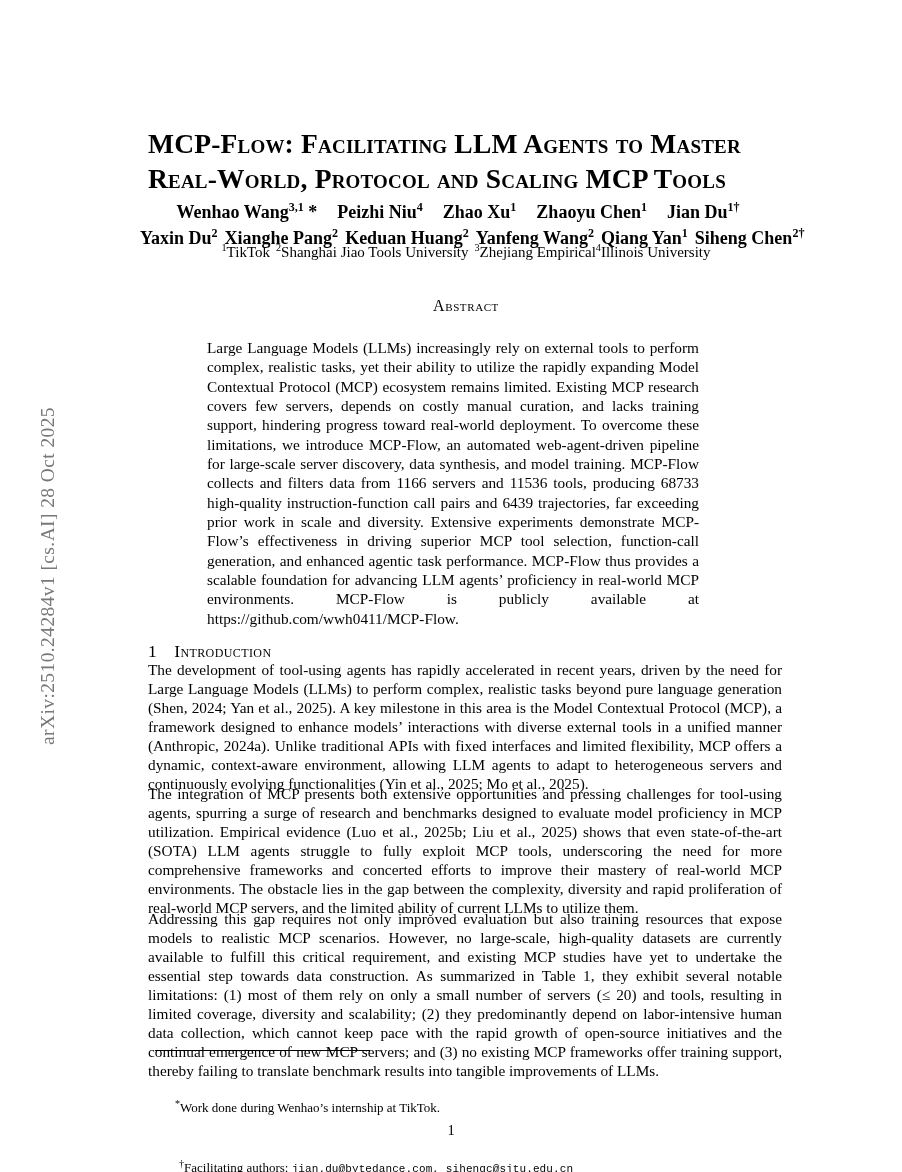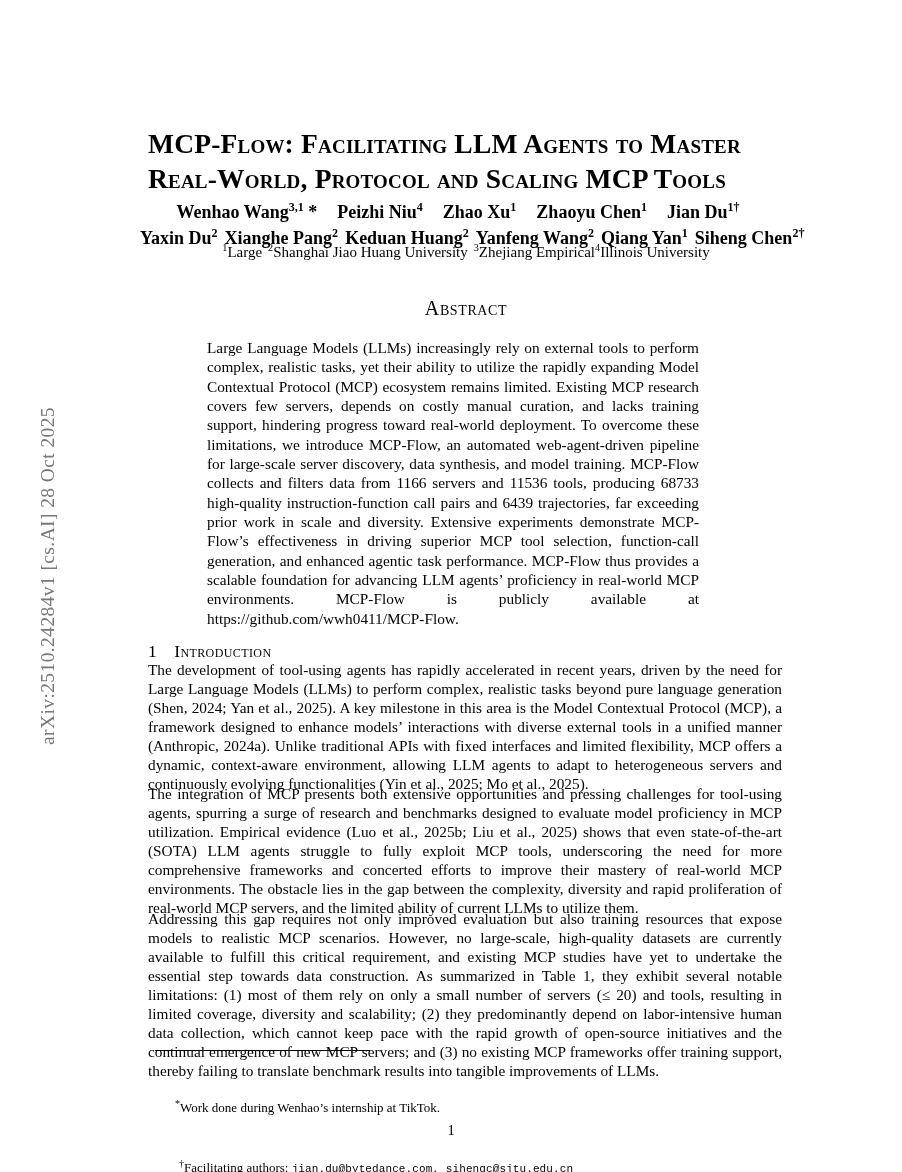--- a/index.html
+++ b/index.html
@@ -59,21 +59,21 @@
     line-height:19px;
     white-space:nowrap;
   }
   .affil sup{ font-size:0.68em; vertical-align:super; }
 
   
   .abs-head{
     position:absolute;
     left:148px; top:297px; width:636px;
     text-align:center;
-    font-size:20px;
+    font-size:16px;
     font-variant:small-caps;
     letter-spacing:0.6px;
     font-family:Liberation Serif, serif;
   }
   .abstract{
     position:absolute;
     left:207px; top:338px; width:492px;
     font-size:15.3px;
     line-height:19.35px;
     text-align:justify;
@@ -138,21 +138,21 @@
 
   <div class="arxiv-stamp">arXiv:2510.24284v1  [cs.AI]  28 Oct 2025</div>
 
   <h1 class="title">MCP-Flow: Facilitating LLM Agents to Master Real-World, Protocol and Scaling MCP Tools</h1>
 
   <div class="authors">
     <span class="ln" id="author-line-1"><span><span>Wenhao Wang</span><sup>3,1</sup><span> *</span></span><span style="margin-left: 20px;"><span>Peizhi Niu</span><sup>4</sup></span><span style="margin-left: 20px;"><span>Zhao Xu</span><sup>1</sup></span><span style="margin-left: 20px;"><span>Zhaoyu Chen</span><sup>1</sup></span><span style="margin-left: 20px;"><span>Jian Du</span><sup>1†</sup></span></span>
     <span class="ln" id="author-line-2"><span><span>Yaxin Du</span><sup>2</sup></span><span style="margin-left: 7px;"><span>Xianghe Pang</span><sup>2</sup></span><span style="margin-left: 7px;"><span>Keduan Huang</span><sup>2</sup></span><span style="margin-left: 7px;"><span>Yanfeng Wang</span><sup>2</sup></span><span style="margin-left: 7px;"><span>Qiang Yan</span><sup>1</sup></span><span style="margin-left: 7px;"><span>Siheng Chen</span><sup>2†</sup></span></span>
   </div>
 
-  <div class="affil" id="affiliation-list"><span><sup>1</sup><span>Large</span></span><span style="margin-left: 6px;"><sup>2</sup><span>Shanghai Jiao Huang University</span></span><span style="margin-left: 6px;"><sup>3</sup><span>Zhejiang Empirical</span></span><span style="margin-left: 0;"><sup>4</sup><span>Illinois University</span></span></div>
+  <div class="affil" id="affiliation-list"><span><sup>1</sup><span>TikTok</span></span><span style="margin-left: 6px;"><sup>2</sup><span>Shanghai Jiao Tools University</span></span><span style="margin-left: 6px;"><sup>3</sup><span>Zhejiang Empirical</span></span><span style="margin-left: 0;"><sup>4</sup><span>Illinois University</span></span></div>
 
   <div class="abs-head">Abstract</div>
   <div class="abstract">Large Language Models (LLMs) increasingly rely on external tools to perform complex, realistic tasks, yet their ability to utilize the rapidly expanding Model Contextual Protocol (MCP) ecosystem remains limited. Existing MCP research covers few servers, depends on costly manual curation, and lacks training support, hindering progress toward real-world deployment. To overcome these limitations, we introduce MCP-Flow, an automated web-agent-driven pipeline for large-scale server discovery, data synthesis, and model training. MCP-Flow collects and filters data from 1166 servers and 11536 tools, producing 68733 high-quality instruction-function call pairs and 6439 trajectories, far exceeding prior work in scale and diversity. Extensive experiments demonstrate MCP-Flow’s effectiveness in driving superior MCP tool selection, function-call generation, and enhanced agentic task performance. MCP-Flow thus provides a scalable foundation for advancing LLM agents’ proficiency in real-world MCP environments. MCP-Flow is publicly available at https://github.com/wwh0411/MCP-Flow.</div>
 
   <div class="sec-head">
     <span class="num">1</span><span>Introduction</span>
   </div>
 
   <p class="body-col" id="p1">The development of tool-using agents has rapidly accelerated in recent years, driven by the need for Large Language Models (LLMs) to perform complex, realistic tasks beyond pure language generation (Shen, 2024; Yan et al., 2025). A key milestone in this area is the Model Contextual Protocol (MCP), a framework designed to enhance models’ interactions with diverse external tools in a unified manner (Anthropic, 2024a). Unlike traditional APIs with fixed interfaces and limited flexibility, MCP offers a dynamic, context-aware environment, allowing LLM agents to adapt to heterogeneous servers and continuously evolving functionalities (Yin et al., 2025; Mo et al., 2025).</p>
   <p class="body-col" id="p2">The integration of MCP presents both extensive opportunities and pressing challenges for tool-using agents, spurring a surge of research and benchmarks designed to evaluate model proficiency in MCP utilization. Empirical evidence (Luo et al., 2025b; Liu et al., 2025) shows that even state-of-the-art (SOTA) LLM agents struggle to fully exploit MCP tools, underscoring the need for more comprehensive frameworks and concerted efforts to improve their mastery of real-world MCP environments. The obstacle lies in the gap between the complexity, diversity and rapid proliferation of real-world MCP servers, and the limited ability of current LLMs to utilize them.</p>

